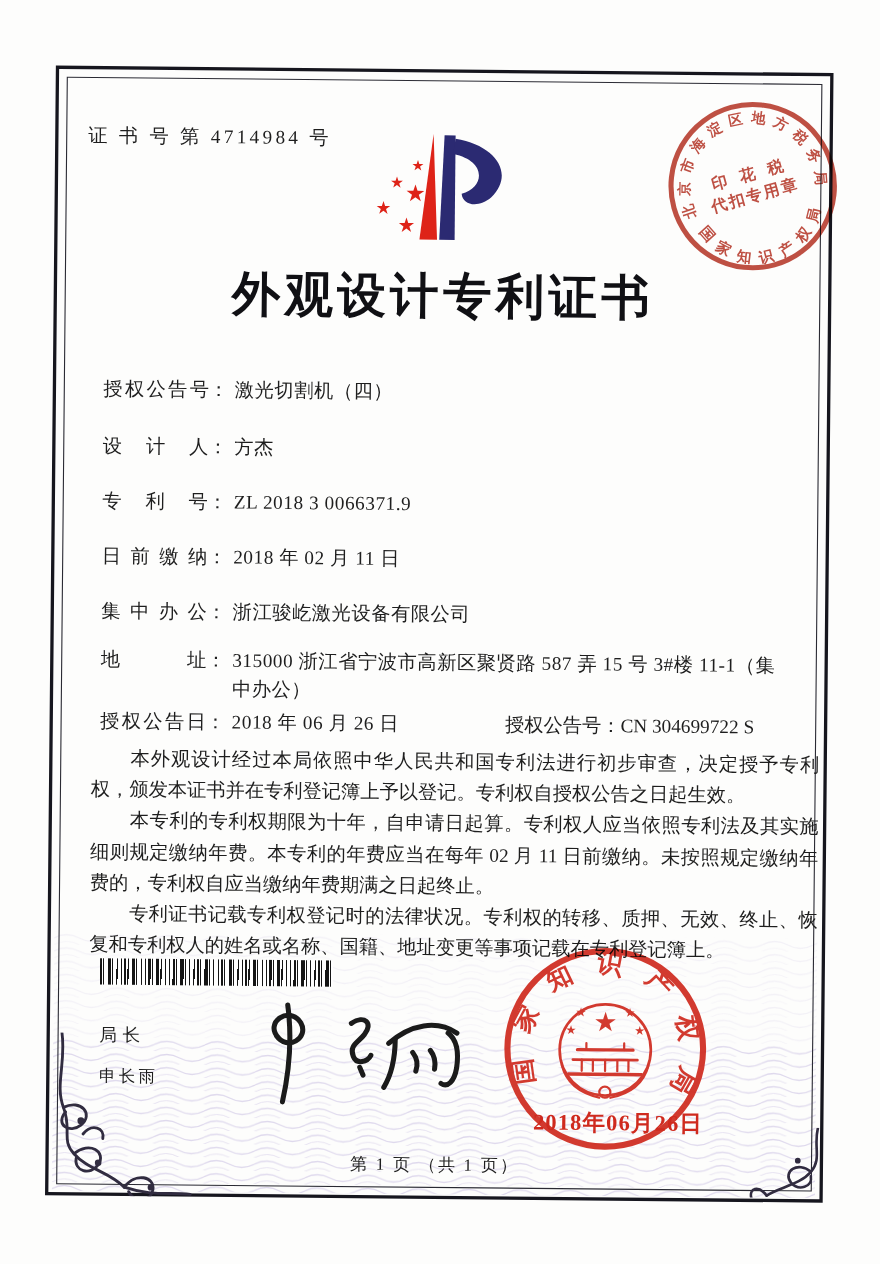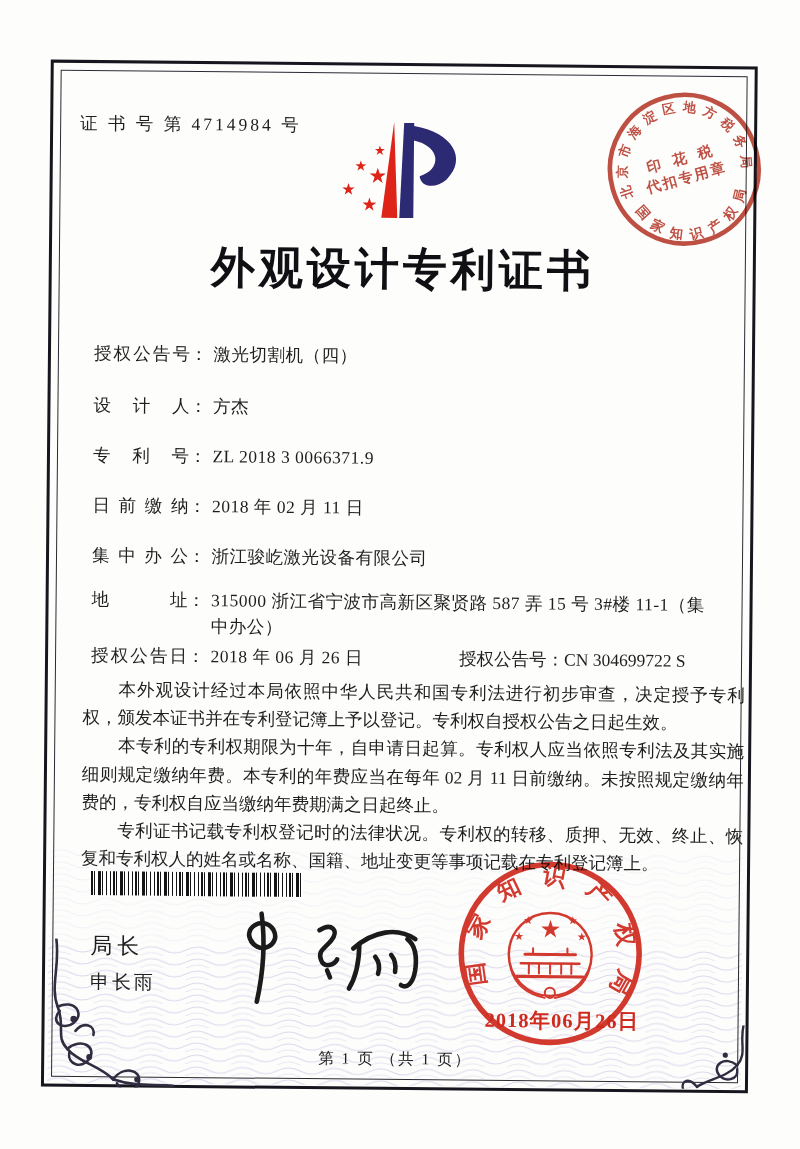--- a/index.html
+++ b/index.html
@@ -26,22 +26,22 @@
   .r1{top:343px}.r2{top:395px}.r3{top:445px}.r4{top:495px}.r5{top:545px}.r6{top:589px}.r7{top:645px}
   .sub2{position:absolute;left:368px;top:0;white-space:nowrap;}
   .paras{position:absolute;left:84px;top:678px;width:662px;font-size:17.5px;
          line-height:28.2px;text-align:justify;}
   .paras p{margin:0;text-indent:2.05em;}
   .barcode{position:absolute;left:94px;top:874px;width:212px;height:24px;
     background:repeating-linear-gradient(90deg,
       #141414 0 2px,#fff 2px 3px,#141414 3px 4px,#fff 4px 7px,
       #141414 7px 10px,#fff 10px 11px,#141414 11px 12px,#fff 12px 15px,
       #141414 15px 16px,#fff 16px 19px,#141414 19px 20px,#fff 20px 22px);}
-  .sig-role{position:absolute;left:94px;top:934px;font-size:22px;letter-spacing:5px;}
-  .sig-name{position:absolute;left:94px;top:972px;font-size:19px;letter-spacing:3px;}
+  .sig-role{position:absolute;left:94px;top:934px;font-size:16px;letter-spacing:5px;}
+  .sig-name{position:absolute;left:94px;top:972px;font-size:15px;letter-spacing:3px;}
   .signature-svg{position:absolute;left:205px;top:903px;}
   .seal{position:absolute;left:458px;top:856px;z-index:3;mix-blend-mode:multiply;}
   .seal-date{position:absolute;left:489px;top:1005px;z-index:4;font-size:20.5px;font-weight:bold;
              color:#cf2a1e;letter-spacing:1px;}
   .stamp{position:absolute;left:598px;top:84px;z-index:3;transform:rotate(-16deg);mix-blend-mode:multiply;}
   .footer{position:absolute;left:0;top:1049px;width:800px;text-align:center;font-size:15.5px;letter-spacing:2px;}
   .flourish-l{position:absolute;left:50px;top:942px;z-index:2;}
   .flourish-r{position:absolute;left:686px;top:1022px;z-index:2;transform:scaleX(-1);}
 </style>
 </head>

